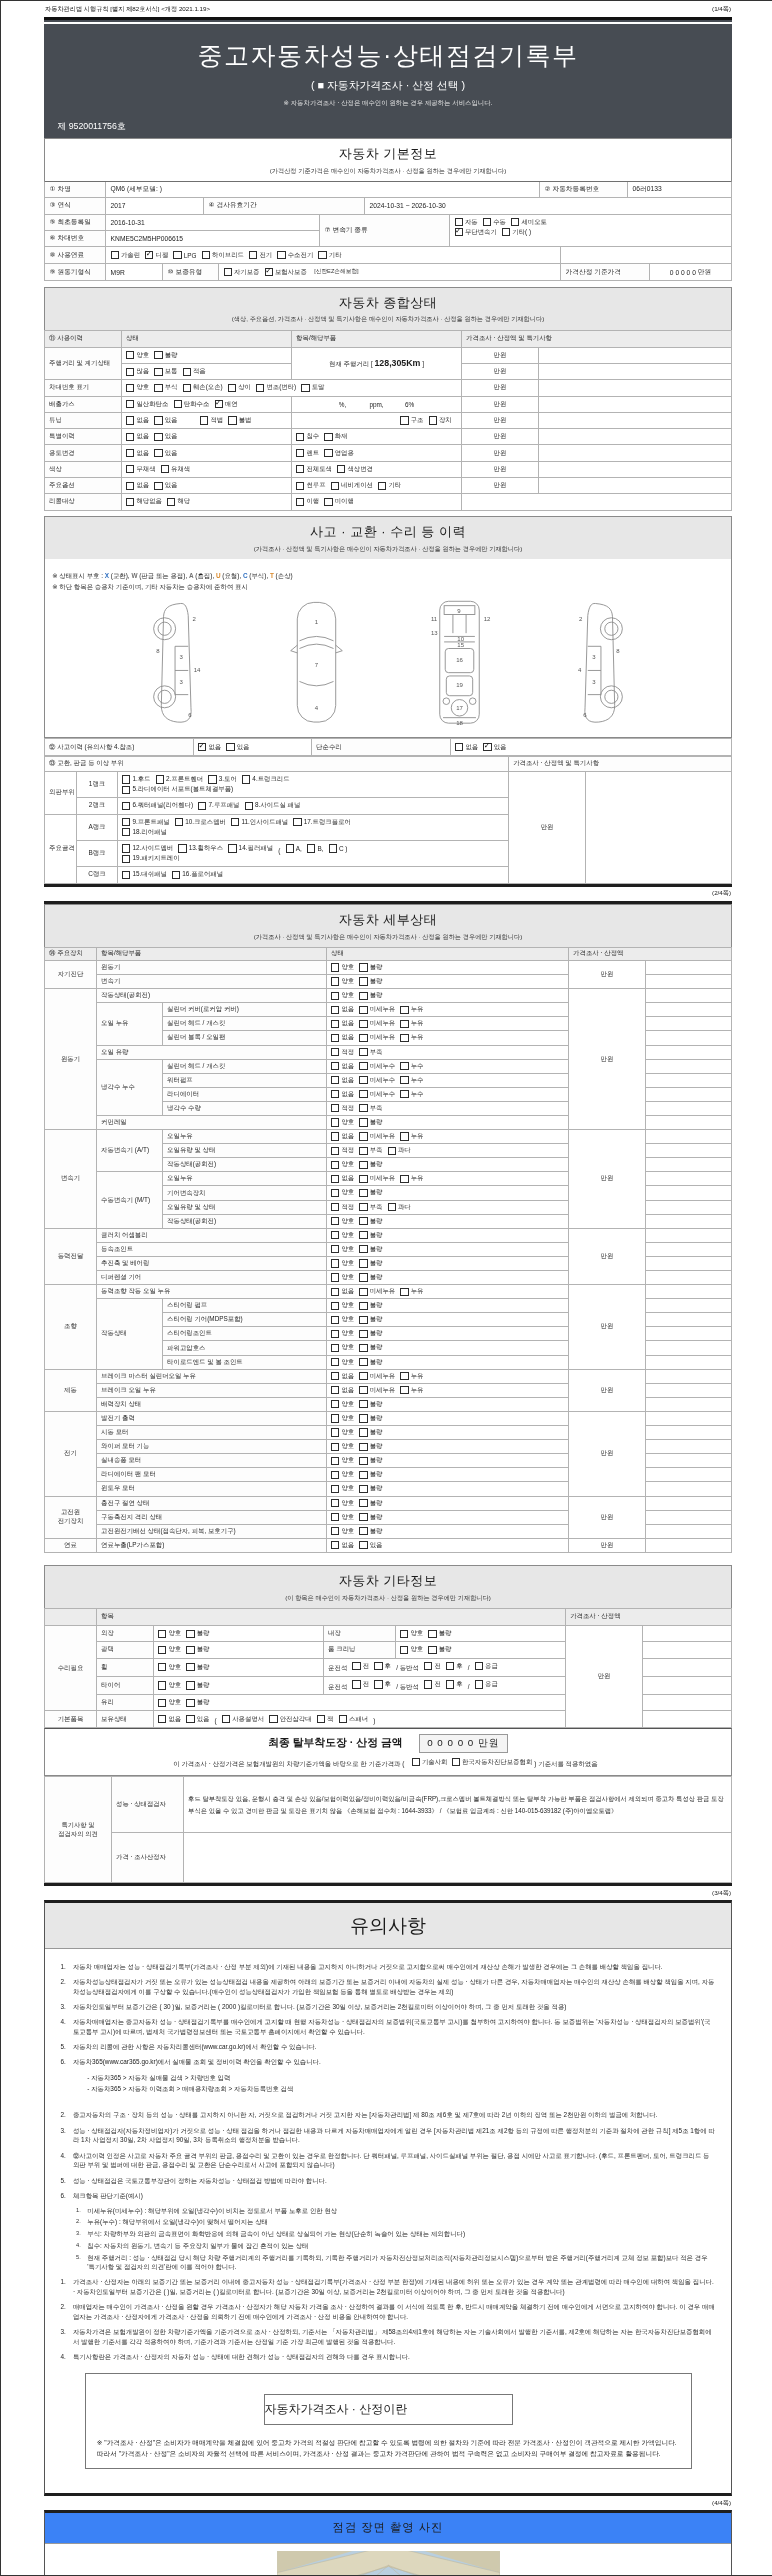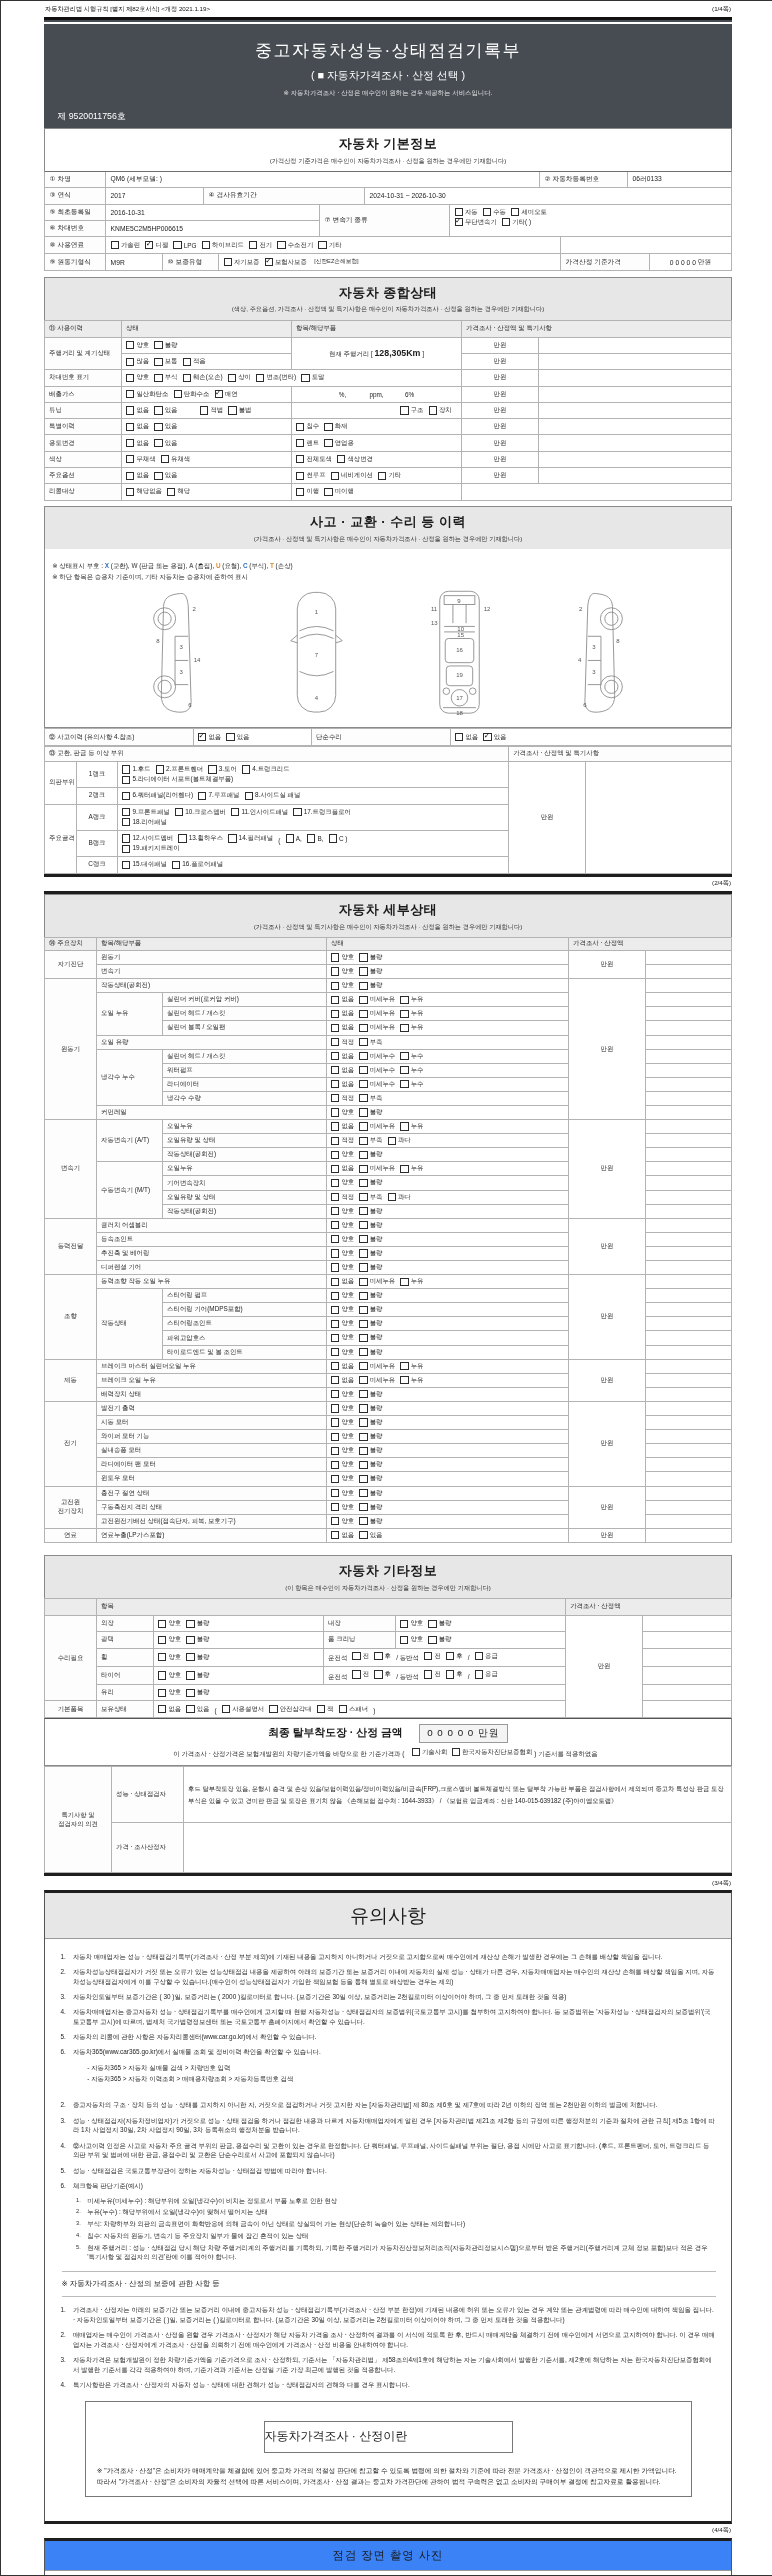--- a/index.html
+++ b/index.html
@@ -5,28 +5,28 @@
   html,body{margin:0;padding:0;background:#fff;}
   body{font-family:"Liberation Sans","DejaVu Sans",sans-serif;color:#1b1b1b;}
   #page{width:773px;height:2576px;box-sizing:border-box;border:0.5px solid #333;background:#fff;overflow:hidden;position:relative;}
   .inner{width:688px;margin-left:43px;}
   .topline{display:flex;justify-content:space-between;font-size:6.2px;padding:4.1px 1px 3.1px 1px;color:#111;}
   .pagemark{text-align:right;font-size:6.2px;padding:2.6px 1px;}
   .pagebar{height:3.1px;background:#1e1e1e;}
   
   .mast{background:#474c53;color:#fff;padding:0 13.4px 5.2px 13.4px;border-top:3.1px solid #111;}
   .mast-stripe{height:2.1px;background:#fff;margin:1.5px -13.4px 0 -13.4px;}
-  .mast-title{text-align:center;font-size:17px;letter-spacing:1.5px;padding-top:15.5px;font-weight:400;}
+  .mast-title{text-align:center;font-size:25px;letter-spacing:1.5px;padding-top:15.5px;font-weight:400;}
   .mast-sub{text-align:center;font-size:10.8px;margin-top:7.2px;}
   .mast-note{text-align:center;font-size:6.4px;color:#e8e8e8;margin-top:5.2px;}
   .mast-docno{font-size:8.8px;margin-top:13.4px;}
   
   .sechead{background:#e7e7e7;text-align:center;padding:6.2px 0 5.2px 0;border:0.5px solid #8a8a8a;border-bottom:none;}
   .sechead.white{background:#fff;}
-  .sechead h2{margin:0;font-size:13px;font-weight:700;letter-spacing:0.5px;}
+  .sechead h2{margin:0;font-size:13px;font-weight:400;letter-spacing:0.5px;}
   .sechead .ss{font-size:6.2px;color:#333;margin-top:3.6px;}
   
   .cb{display:inline-flex;align-items:center;margin:0.5px 5.2px 0.5px 0;white-space:nowrap;}
   .bx{width:6.2px;height:6.2px;border:1px solid #2d2d2d;background:#fff;display:inline-block;position:relative;margin-right:2.1px;flex:none;}
   .bx.on:after{content:"✓";position:absolute;left:-0.5px;top:-3.1px;font-size:7.7px;font-weight:bold;color:#111;}
   .cl{font-size:6.4px;}
   .ctext{font-size:6.4px;margin-right:5.2px;}
   .gap{display:inline-block;width:17.5px;}
   
   .btable{border:0.5px solid #b3b3b3;border-top:1px solid #6f6f6f;font-size:6.7px;}
@@ -1444,21 +1444,20 @@
             </div>
             <div class="nsub">
               <span class="nnum small">4.</span>
               <span class="ntext">침수: 자동차의 원동기, 변속기 등 주요장치 일부가 물에 잠긴 흔적이 있는 상태</span>
             </div>
             <div class="nsub">
               <span class="nnum small">5.</span>
               <span class="ntext">현재 주행거리 : 성능 · 상태점검 당시 해당 차량 주행거리계의 주행거리를 기록하되, 기록한 주행거리가 자동차전산정보처리조직(자동차관리정보시스템)으로부터 받은 주행거리(주행거리계 교체 정보 포함)보다 적은 경우 '특기사항 및 점검자의 의견'란에 이를 적어야 합니다.</span>
             </div>
           </div>
-      <div class="nhead2">※ 자동차가격조사 · 산정의 보증에 관한 사항 등</div>
       <div>
             <div class="nitem">
               <span class="nnum">1.</span>
               <span class="ntext">가격조사 · 산정자는 아래의 보증기간 또는 보증거리 이내에 중고자동차 성능 · 상태점검기록부(가격조사 · 산정 부분 한정)에 기재된 내용에 허위 또는 오류가 있는 경우 계약 또는 관계법령에 따라 매수인에 대하여 책임을 집니다. · 자동차인도일부터 보증기간은 (      )일, 보증거리는 (      )킬로미터로 합니다. (보증기간은 30일 이상, 보증거리는 2천킬로미터 이상이어야 하며, 그 중 먼저 도래한 것을 적용합니다)</span>
             </div>
             <div class="nitem">
               <span class="nnum">2.</span>
               <span class="ntext">매매업자는 매수인이 가격조사 · 산정을 원할 경우 가격조사 · 산정자가 해당 자동차 가격을 조사 · 산정하여 결과를 이 서식에 적도록 한 후, 반드시 매매계약을 체결하기 전에 매수인에게 서면으로 고지하여야 합니다. 이 경우 매매업자는 가격조사 · 산정자에게 가격조사 · 산정을 의뢰하기 전에 매수인에게 가격조사 · 산정 비용을 안내하여야 합니다.</span>
             </div>
             <div class="nitem">

